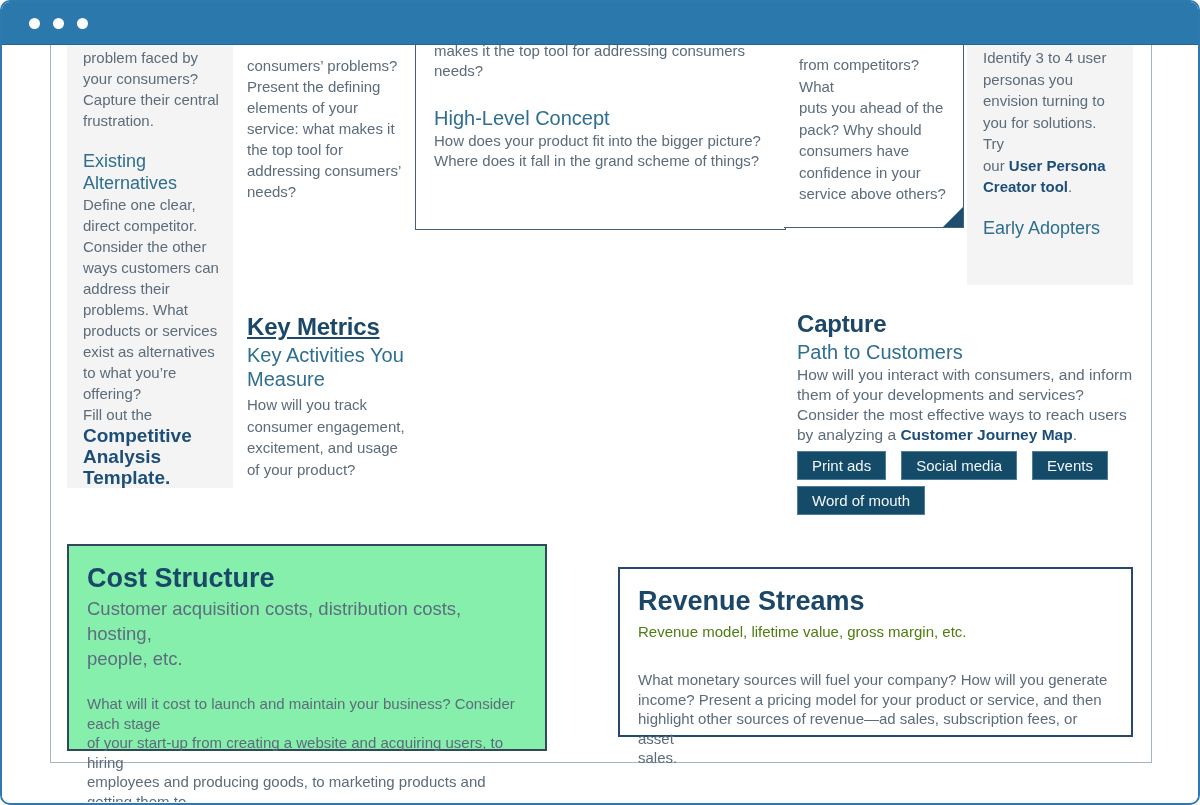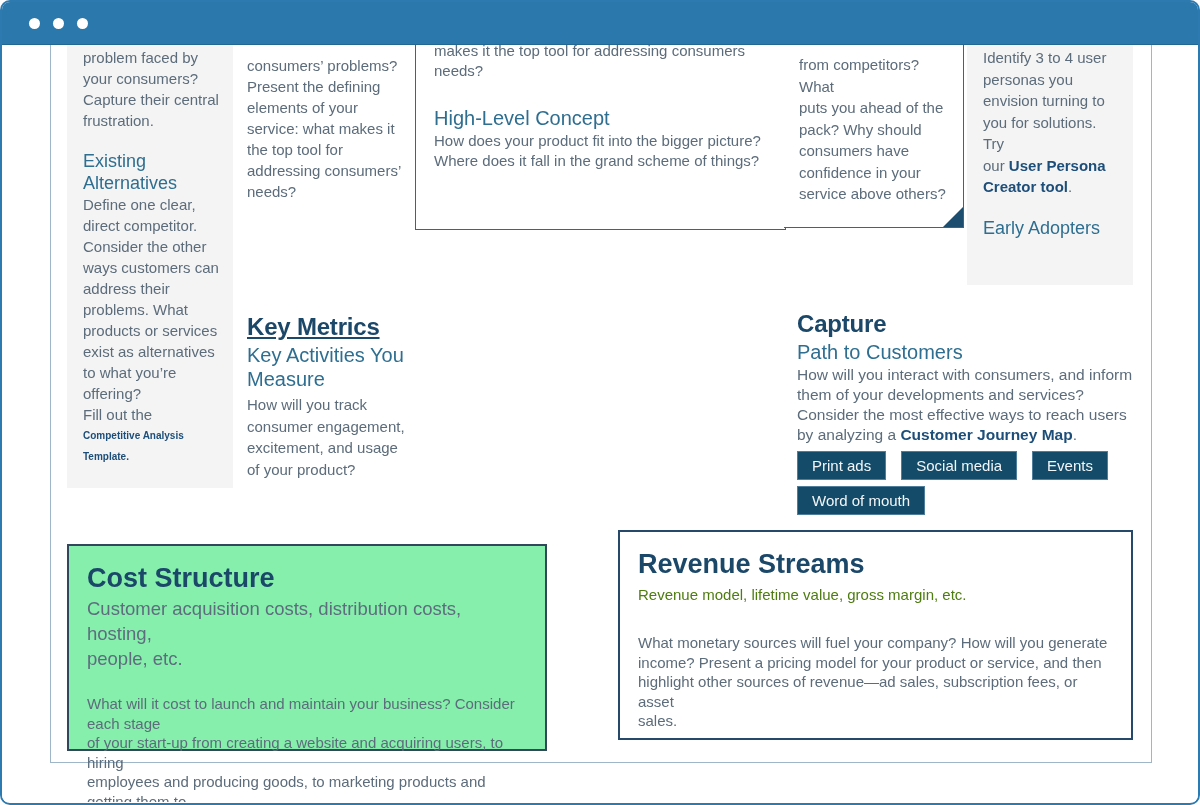--- a/index.html
+++ b/index.html
@@ -89,21 +89,21 @@
   .bottom-box .sub-teal { color:#4d7c0f; font-size:15px; line-height:25px; }
   .bottom-box .body-txt { line-height:19.5px; }
 
   .cost-box {
     left:65px; top:499px; width:480px; height:207px;
     background:#86efac; border:2px solid #33475c;
   }
   .cost-box .body-txt { margin-top:23px; }
 
   .revenue-box {
-    left:616px; top:485px; width:515px; height:210px;
+    left:616px; top:522px; width:515px; height:170px;
     background:#ffffff; border:2px solid #26486b;
   }
   .revenue-box .body-txt { margin-top:26px; }
 </style>
 </head>
 <body>
 
 <div class="window">
 
   <div class="titlebar">
@@ -127,21 +127,21 @@
 direct competitor.
 Consider the other
 ways customers can
 address their
 problems. What
 products or services
 exist as alternatives
 to what you’re
 offering?
 Fill out the</div>
-      <a class="lnk pre" style="font-size:10px; line-height:21px; display:block;">Competitive Analysis
+      <a class="lnk pre" style="font-size:19px; line-height:21px; display:block;">Competitive Analysis
 Template.</a>
     </div>
 
     <div class="col-2">
       <div class="body-txt pre intro">consumers’ problems?
 Present the defining
 elements of your
 service: what makes it
 the top tool for
 addressing consumers’

